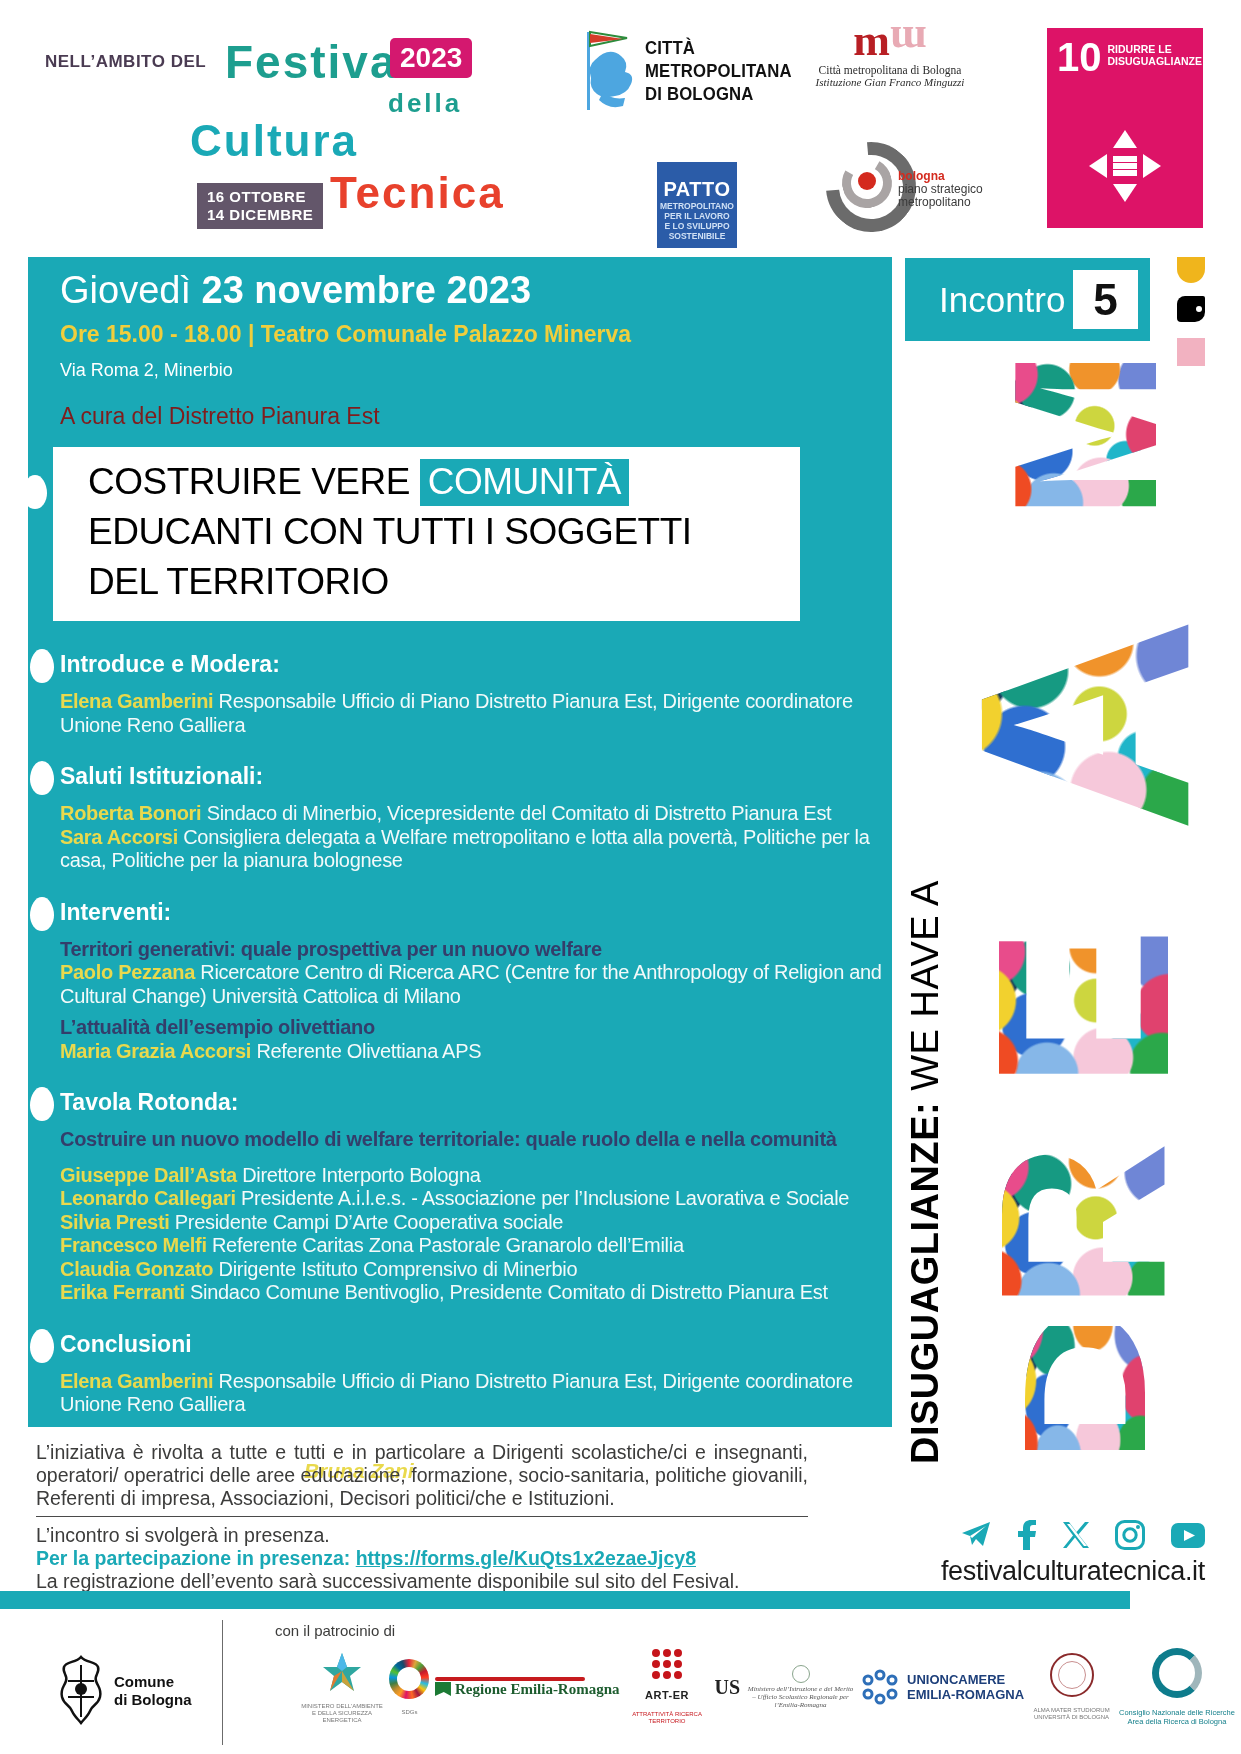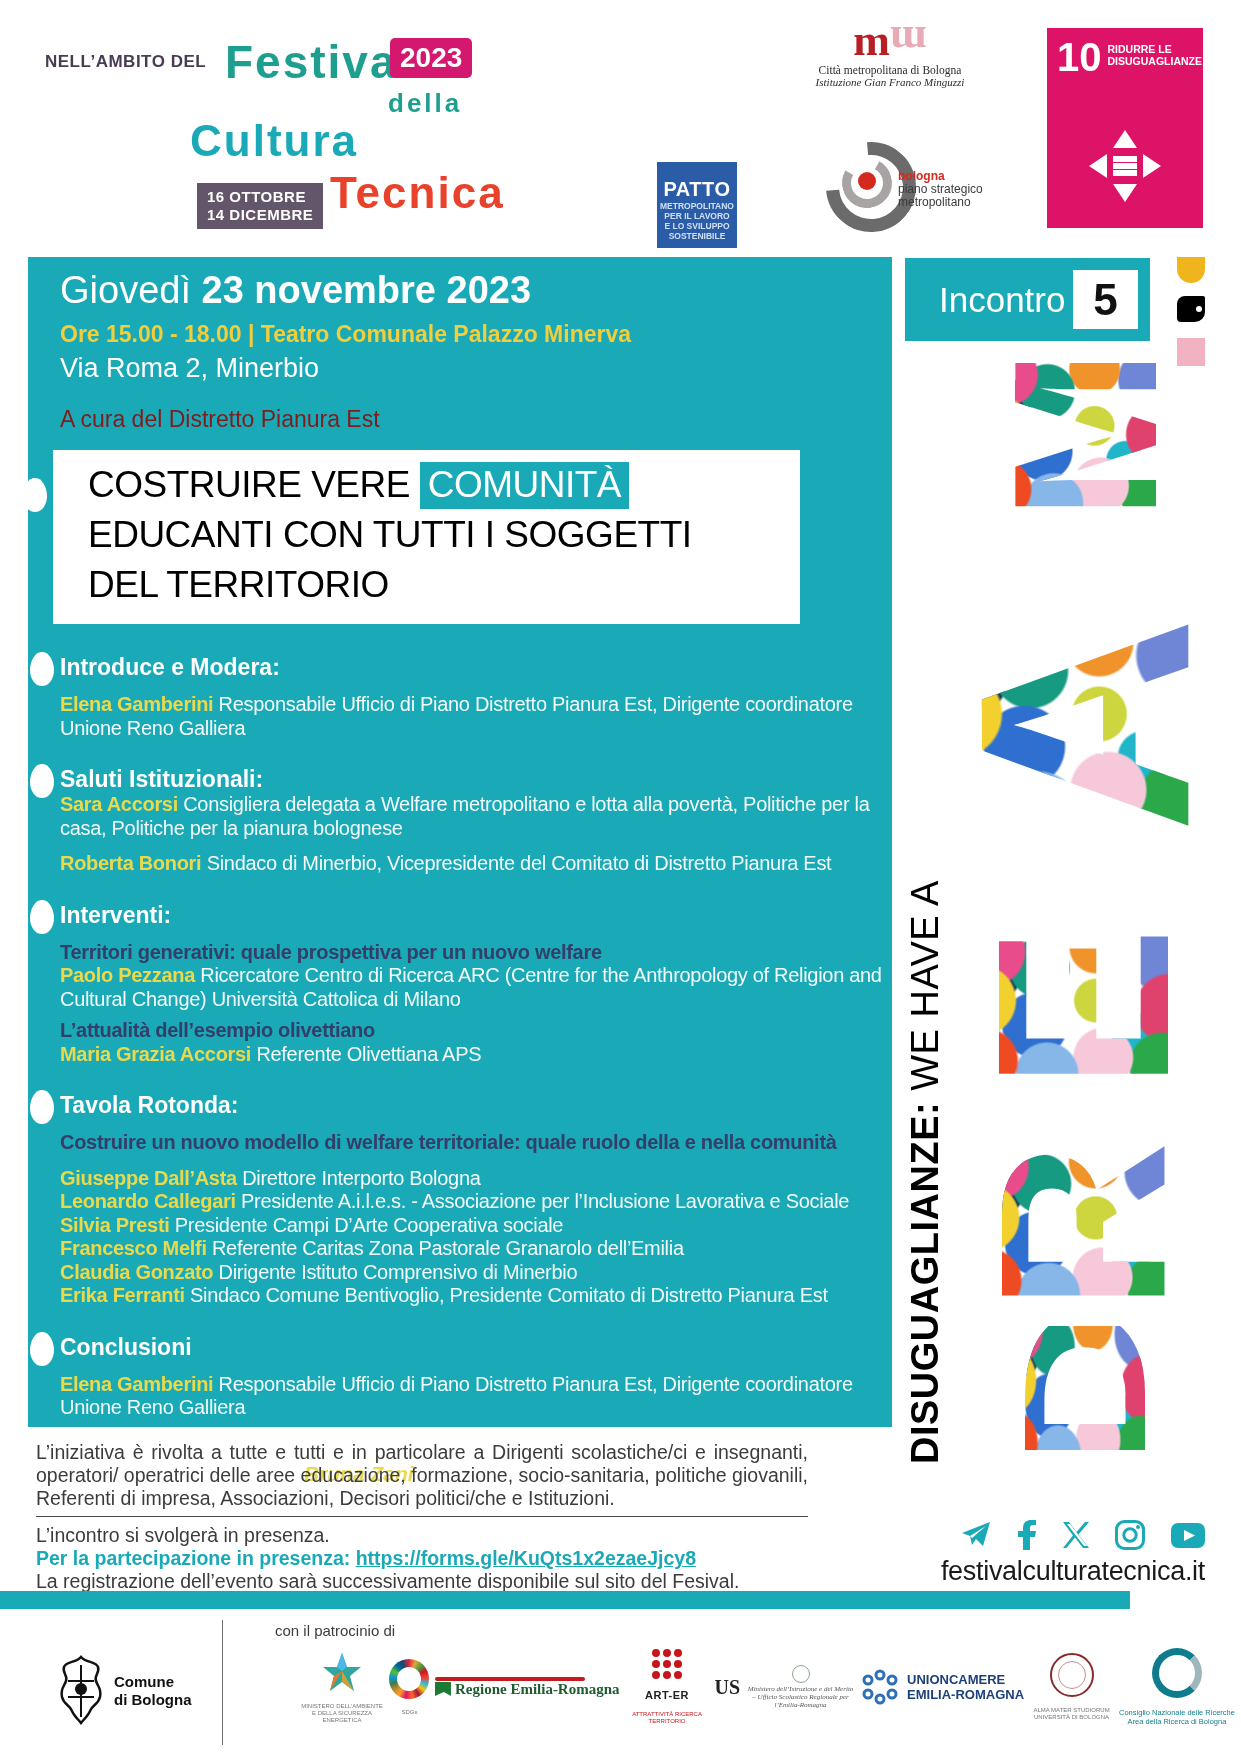--- a/index.html
+++ b/index.html
@@ -38,21 +38,21 @@
   .sdg-num{font-size:40px;font-weight:800;line-height:38px;}
   .sdg-lab{font-size:10.5px;font-weight:700;line-height:12px;padding-top:5px;}
   .sdg-icon{position:absolute;left:28px;top:88px;}
 
   
   .main{position:absolute;left:28px;top:257px;width:864px;height:1170px;background:#1aa9b6;color:#fff;}
   .m-inner{position:relative;padding:10px 10px 0 32px;}
   .dateline{font-size:38px;color:#fff;margin-top:2px;}
   .dateline .strong{font-weight:800;}
   .oreline{font-size:23px;font-weight:700;color:#f0ce3c;margin-top:9px;}
-  .vialine{font-size:27px;color:#fff;margin-top:5px;}
+  .vialine{font-size:18px;color:#fff;margin-top:12px;}
   .curaline{font-size:23px;color:#7f1d1d;margin-top:22px;}
   .titlebox{position:relative;margin:17px 0 0 -7px;width:712px;background:#fff;color:#000;padding:10px 0 14px 35px;}
   .titlebox .tl{font-size:37px;font-weight:400;line-height:50px;letter-spacing:-.5px;white-space:nowrap;}
   .hl{background:#1aa9b6;color:#fff;padding:2px 8px 4px 8px;}
   .section{position:relative;margin-top:26px;}
   .sec-head{font-size:23px;font-weight:800;color:#fff;}
   .bullet{position:absolute;left:-30px;width:24px;height:34px;background:#fff;border-radius:50% 50% 50% 50%/54% 54% 46% 46%;}
   .line{font-size:20px;line-height:23.5px;letter-spacing:-.3px;color:#f3fafa;}
   .nm{color:#e9d94d;font-weight:800;}
   .navy{color:#333e6b;font-weight:800;}
@@ -162,20 +162,34 @@
     <div class="fl-della">della</div>
     <div class="fest-line fl2">Cultura</div>
     <div class="fest-line fl3">Tecnica</div>
     <div class="badge2023">2023</div>
     <div class="datebox">
       <div>16 OTTOBRE</div>
       <div>14 DICEMBRE</div>
     </div>
   </div>
 
+  <div class="cm-logo">
+    <svg class="cm-lion" viewBox="0 0 52 82">
+      <rect x="2" y="2" width="3" height="78" fill="#4da6e0"></rect>
+      <path d="M5 2 L42 8 L5 16 Z" fill="#fff" stroke="#2d8c3c" stroke-width="2"></path>
+      <path d="M5 4 L38 9 L5 13 Z" fill="#d43c2a"></path>
+      <path d="M10 30 q14 -14 26 -4 q8 6 4 16 q10 2 6 12 q-4 10 -16 12 q-12 3 -18 -2 q-8 -6 -6 -16 q-4 -12 4 -18 Z" fill="#4da6e0"></path>
+      <path d="M18 62 q8 8 22 6 l-2 8 q-14 4 -24 -6 Z" fill="#4da6e0"></path>
+    </svg>
+    <div class="cm-text">
+      <div>CITTÀ</div>
+      <div>METROPOLITANA</div>
+      <div>DI BOLOGNA</div>
+    </div>
+  </div>
 
   <div class="mg-logo">
     <div class="mg-m"><span>m</span><span class="inv">m</span></div>
     <div class="mg-t1">Città metropolitana di Bologna</div>
     <div class="mg-t2">Istituzione Gian Franco Minguzzi</div>
   </div>
 
   <div class="patto">
     <div class="p1">PATTO</div>
     <div class="p2">METROPOLITANO</div>
@@ -240,22 +254,22 @@
 
       <div class="section" style="margin-top:30px;">
         <div class="bullet" style="top:-2px;"></div>
         <div class="sec-head">Introduce e Modera:</div>
         <div class="line gap12"><span class="nm">Elena Gamberini </span><span>Responsabile Ufficio di Piano Distretto Pianura Est, Dirigente coordinatore Unione Reno Galliera</span></div>
       </div>
 
       <div class="section">
         <div class="bullet" style="top:-2px;"></div>
         <div class="sec-head">Saluti Istituzionali:</div>
+        <div class="line gap12"><span class="nm">Roberta Bonori </span><span>Sindaco di Minerbio, Vicepresidente del Comitato di Distretto Pianura Est</span></div>
         <div class="line"><span class="nm">Sara Accorsi </span><span>Consigliera delegata a Welfare metropolitano e lotta alla povertà, Politiche per la casa, Politiche per la pianura bolognese</span></div>
-        <div class="line gap12"><span class="nm">Roberta Bonori </span><span>Sindaco di Minerbio, Vicepresidente del Comitato di Distretto Pianura Est</span></div>
       </div>
 
       <div class="section">
         <div class="bullet" style="top:-2px;"></div>
         <div class="sec-head">Interventi:</div>
         <div class="line navy gap12">Territori generativi: quale prospettiva per un nuovo welfare</div>
         <div class="line"><span class="nm">Paolo Pezzana </span><span>Ricercatore Centro di Ricerca ARC (Centre for the Anthropology of Religion and Cultural Change) Università Cattolica di Milano</span></div>
         <div class="line navy gap8">L’attualità dell’esempio olivettiano</div>
         <div class="line"><span class="nm">Maria Grazia Accorsi </span><span>Referente Olivettiana APS</span></div>
       </div>

